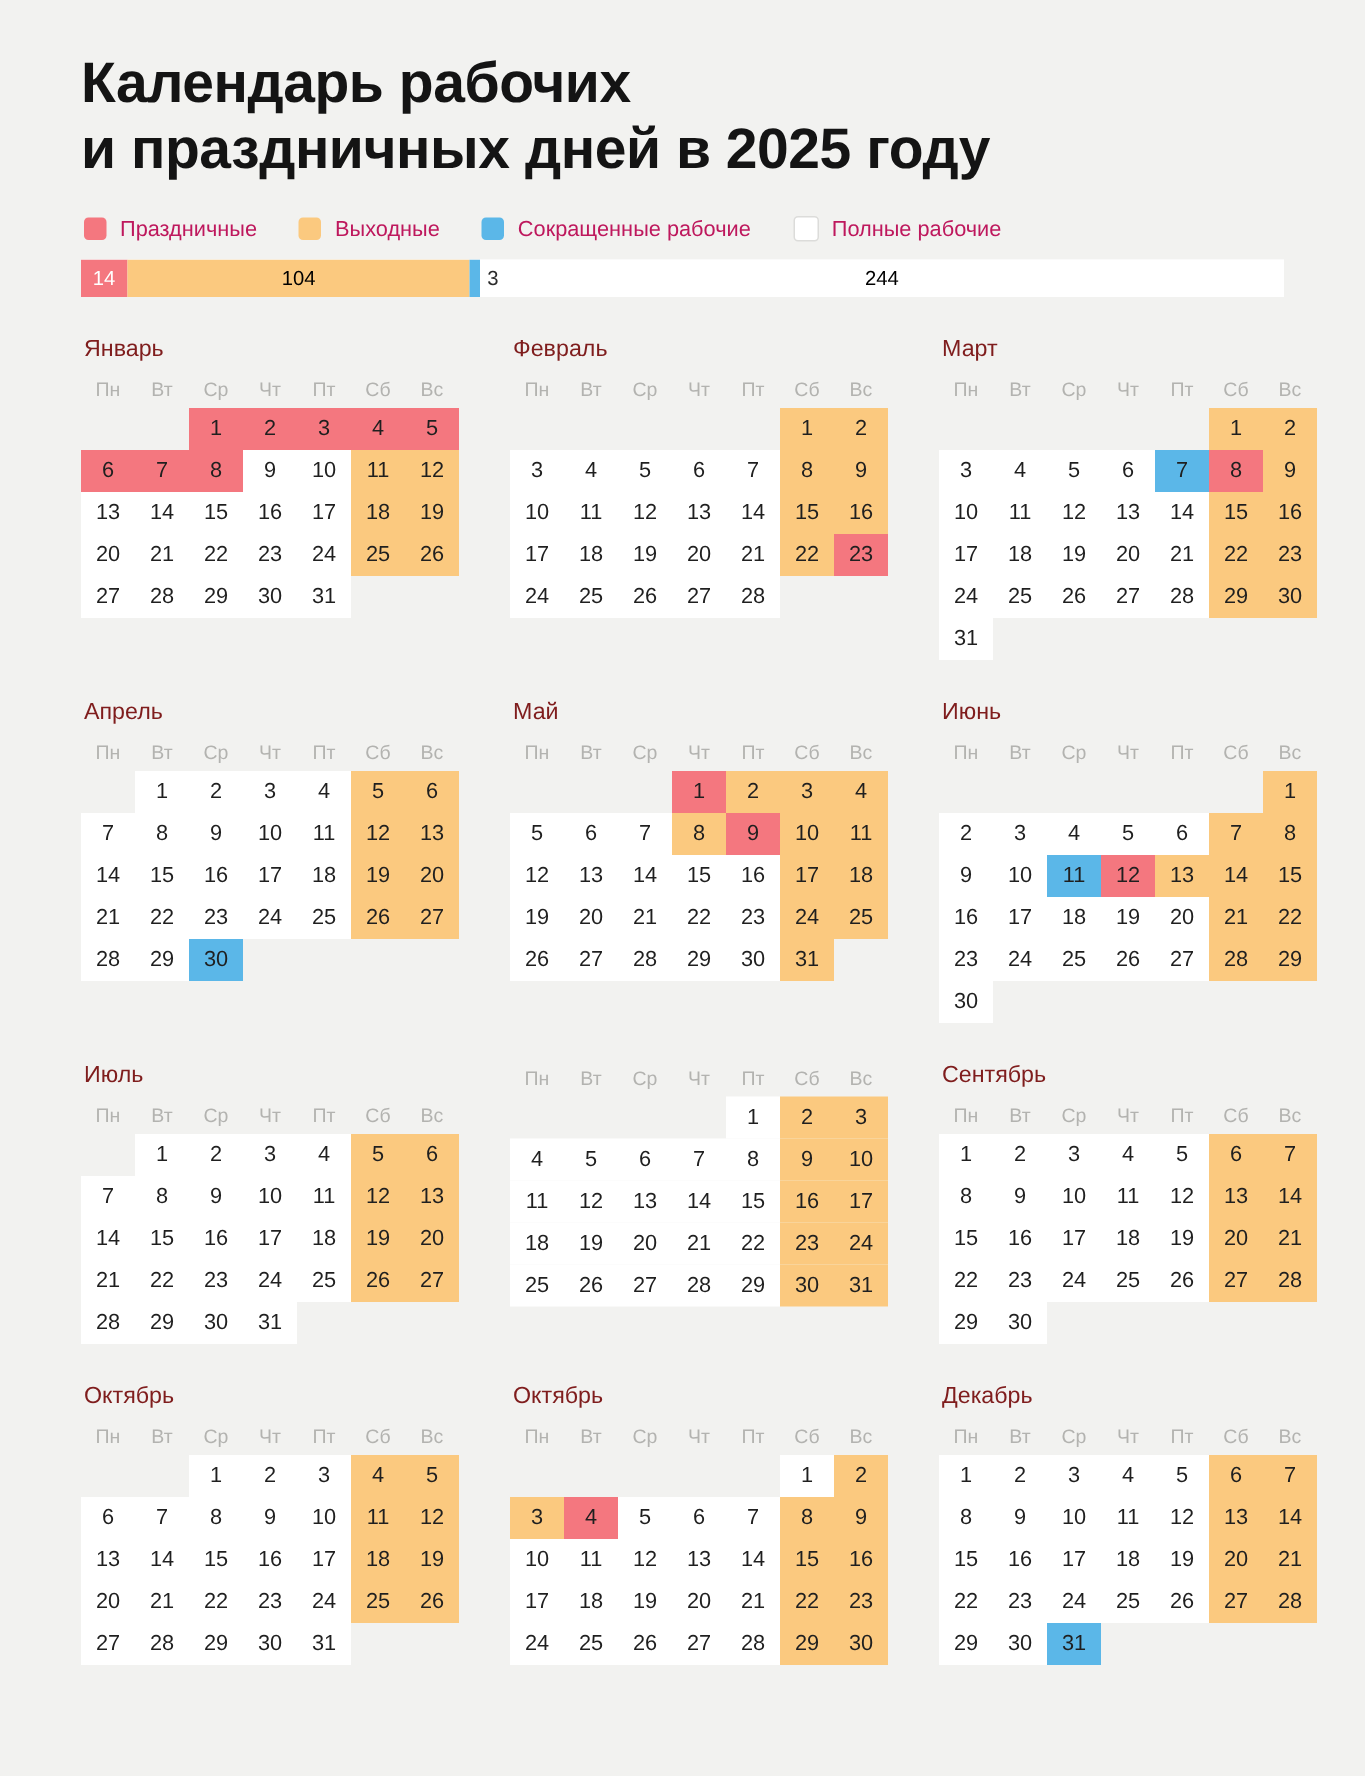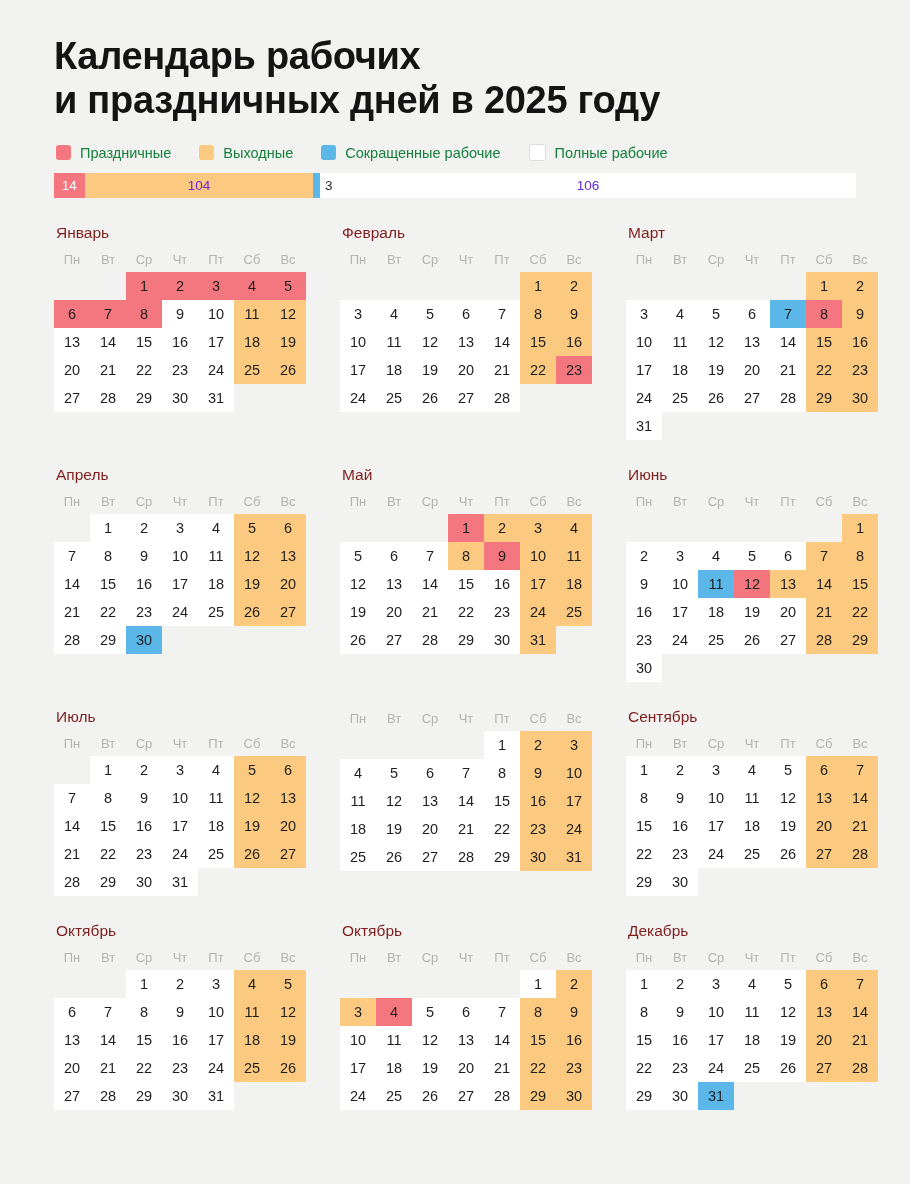--- a/index.html
+++ b/index.html
@@ -30,21 +30,21 @@
     color: #141414;
     white-space: pre-line;
   }
   
   .legend {
     display: flex;
     align-items: center;
     gap: 0;
     margin: 0 0 12px 2px;
     font-size: 14.5px;
-    color: #15803d;
+    color: #be185d;
   }
   .legend-item {
     display: flex;
     align-items: center;
     margin-right: 28px;
   }
   .legend-swatch {
     width: 15px;
     height: 15px;
     border-radius: 3px;
@@ -62,21 +62,21 @@
     height: 25px;
     margin: 0 0 26px 0;
     font-size: 13.5px;
     overflow: hidden;
     background: #ffffff;
   }
   .totals .seg {
     display: flex;
     align-items: center;
     justify-content: center;
-    color: #6d28d9;
+    color: #000000;
     font-weight: normal;
   }
   .totals .seg.holiday { background: #f4777f; color: #ffffff; }
   .totals .seg.weekend { background: #fbc97f; }
   .totals .seg.short   { background: #5bb7e8; color: #5bb7e8; position: relative; }
   .totals .seg.short .val {
     position: absolute;
     left: 100%;
     margin-left: 5px;
     color: #2b2b2b;
@@ -160,21 +160,21 @@
       <div class="seg holiday" style="flex: 14 0 0px;">
         <span class="val">14</span>
       </div>
       <div class="seg weekend" style="flex: 104 0 0px;">
         <span class="val">104</span>
       </div>
       <div class="seg short" style="flex: 3 0 0px;">
         <span class="val">3</span>
       </div>
       <div class="seg work" style="flex: 244 0 0px;">
-        <span class="val">106</span>
+        <span class="val">244</span>
       </div>
     </div>
 
   <div class="months">
       <div class="month">
         <div class="month-name">Январь</div>
         <table class="cal">
           <thead>
             <tr>
               <th>Пн</th>

